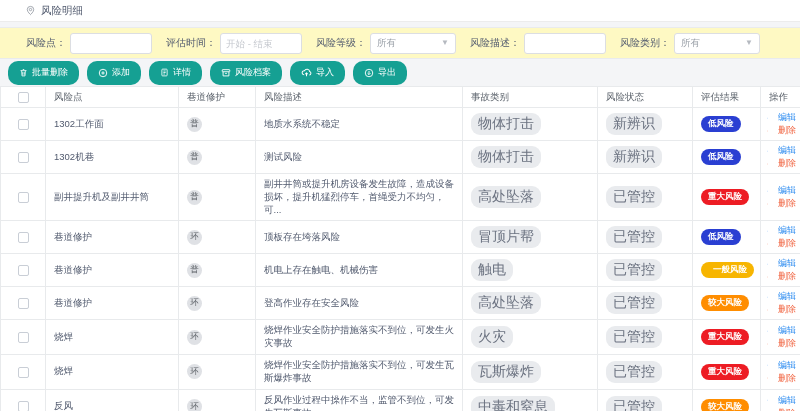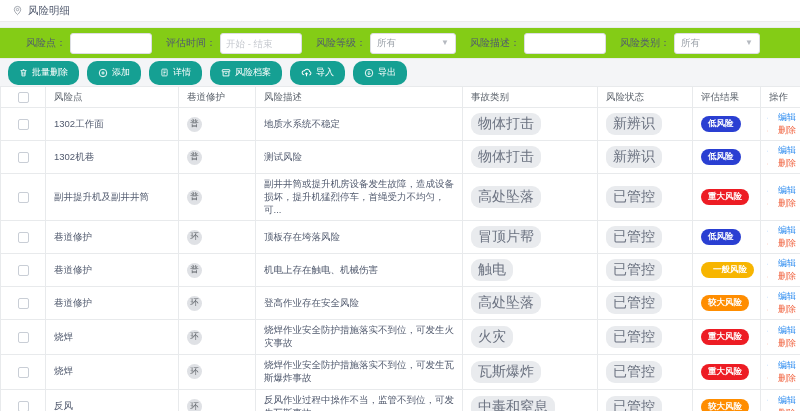--- a/index.html
+++ b/index.html
@@ -2,26 +2,26 @@
 <html><head>
 <meta charset="utf-8">
 <style>
   * { margin:0; padding:0; box-sizing:border-box; }
   html,body { width:800px; height:411px; overflow:hidden; background:#fff;
     font-family:"Liberation Sans","DejaVu Sans",sans-serif; }
   .page { width:800px; height:411px; background:#f4f5f7; }
 
   
   .title-bar { height:22px; background:#fff; display:flex; align-items:center;
-    padding-left:12px; border-bottom:1px solid #ececec; gap:5px; }
+    padding-left:25px; border-bottom:1px solid #ececec; gap:5px; }
   .title-bar .pin { width:11px; height:11px; color:#9aa0a8; display:inline-flex; }
   .title-bar .ttl { font-size:10.5px; color:#515a6e; }
 
   
-  .filter-wrap { margin-top:5px; background:#84cc16; border-top:1px solid #e9ebed;
+  .filter-wrap { margin-top:5px; background:#fef9c3; border-top:1px solid #e9ebed;
     border-bottom:1px solid #e9ebed; height:32px; display:flex; align-items:center;
     padding-left:26px; }
   .f-item { display:flex; align-items:center; margin-right:14px; }
   .f-item label { font-size:10px; color:#515a6e; margin-right:4px; white-space:nowrap; }
   .f-input { width:82px; height:21px; border:1px solid #dcdee2; border-radius:3px;
     font-size:9.5px; padding:0 5px; color:#515a6e; background:#fff;
     font-family:"Liberation Sans","DejaVu Sans",sans-serif; }
   .f-input::placeholder { color:#c5c8ce; }
   .f-select { width:86px; height:21px; border:1px solid #dcdee2; border-radius:3px;
     background:#fff; display:flex; align-items:center; justify-content:space-between;

